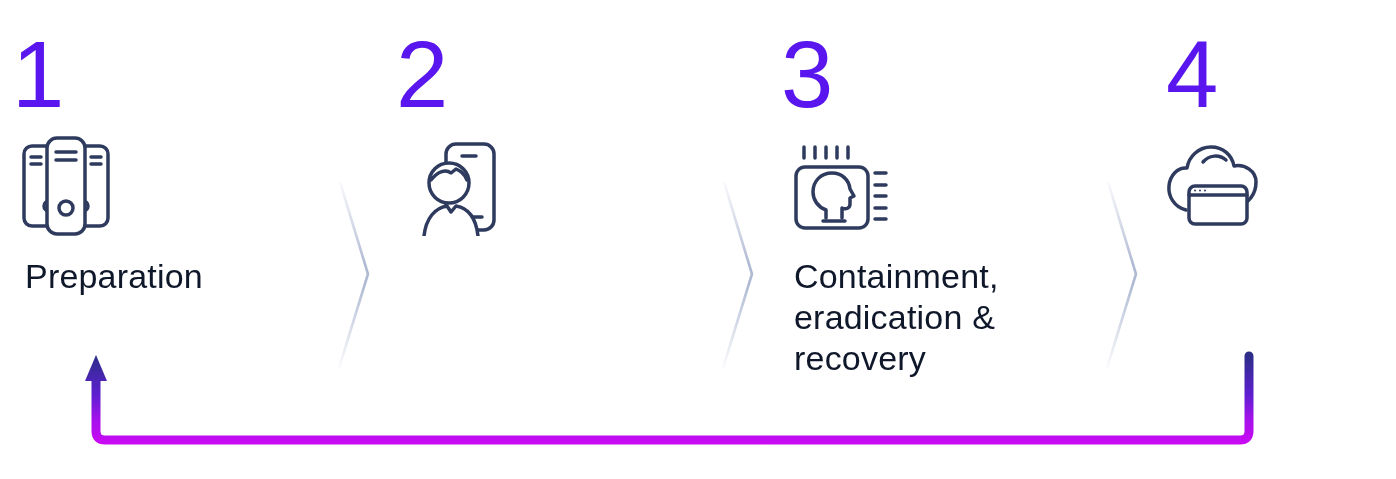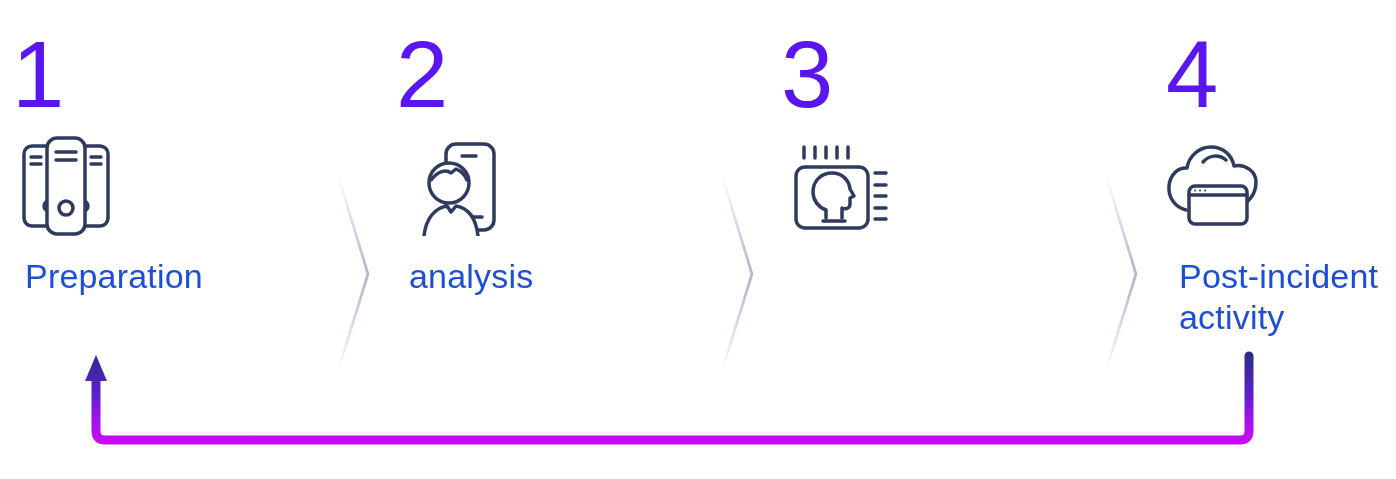--- a/index.html
+++ b/index.html
@@ -41,21 +41,21 @@
     top: 134px;
     left: 4px;
   }
   .step-2 .icon-wrap { left: 26px; top: 138px; }
   .step-3 .icon-wrap { left: 8px; }
   .step-4 .icon-wrap { left: 0px; top: 140px; }
   .step-label {
     position: absolute;
     top: 256px;
     left: 13px;
-    color: #1d4ed8;
+    color: #0f172a;
     font-size: 34px;
     line-height: 41px;
     letter-spacing: 0.2px;
     white-space: nowrap;
   }
   .step-label .line { display: block; }
   .icon-wrap svg { display: block; }
 </style>
 </head>
 <body>
@@ -117,21 +117,20 @@
       <svg width="78" height="98" viewBox="0 0 78 98" fill="none" stroke="#2e3b5e" stroke-width="3.5" stroke-linecap="round" stroke-linejoin="round">
         <rect x="24" y="6" width="48" height="86" rx="10"></rect>
         <line x1="40" y1="18" x2="54" y2="18"></line>
         <line x1="50" y1="79" x2="60" y2="79"></line>
         <circle cx="27" cy="45" r="20" fill="#ffffff"></circle>
         <path d="M 9,42 C 16,33 24,31 29,35 L 34,31 C 39,33 43,37 45,42"></path>
         <path d="M 2,98 C 4,80 13,70 25,68 L 29,74 L 34,68 C 46,70 54,80 56,98" fill="#ffffff"></path>
       </svg>
     </div>
     <div class="step-label">
-      <span class="line">analysis</span>
     </div>
   </div>
 
   <div class="step step-3">
     <div class="step-number">3</div>
     <div class="icon-wrap">
       <svg width="100" height="100" viewBox="0 0 100 100" fill="none" stroke="#2e3b5e" stroke-width="3.5" stroke-linecap="round" stroke-linejoin="round">
         <line x1="15" y1="13" x2="15" y2="24"></line>
         <line x1="26" y1="13" x2="26" y2="24"></line>
         <line x1="37" y1="13" x2="37" y2="24"></line>
@@ -140,34 +139,35 @@
         <rect x="7" y="33" width="72" height="61" rx="9"></rect>
         <line x1="86" y1="39" x2="97" y2="39"></line>
         <line x1="86" y1="51" x2="97" y2="51"></line>
         <line x1="86" y1="62" x2="97" y2="62"></line>
         <line x1="86" y1="74" x2="97" y2="74"></line>
         <line x1="86" y1="85" x2="97" y2="85"></line>
         <path d="M 37,84 L 37,76 C 29,73 24,66 24,58 C 24,47 32,39 43,39 C 53,39 60,46 61,55 L 65,62 L 61,64 L 61,70 C 61,74 57,76 53,74 L 53,84"></path>
         <line x1="34" y1="87" x2="56" y2="87"></line>
       </svg>
     </div>
+    <div class="step-label">
+      <span class="line">Containment,</span>
+      <span class="line">eradication &amp;</span>
+      <span class="line">recovery</span>
+    </div>
   </div>
 
   <div class="step step-4">
     <div class="step-number">4</div>
     <div class="icon-wrap">
       <svg width="100" height="88" viewBox="0 0 100 88" fill="none" stroke="#2e3b5e" stroke-width="3.5" stroke-linecap="round" stroke-linejoin="round">
         <path d="M 20,70 C 8,67 2,56 3,46 C 4,35 12,27 21,28 C 23,16 33,7 45,7 C 57,7 66,15 68,26 C 79,24 90,31 90,42 C 90,54 83,63 72,66"></path>
         <path d="M 37,22 C 43,15 53,14 60,20"></path>
         <rect x="23" y="46" width="58" height="38" rx="6" fill="#ffffff"></rect>
         <line x1="23" y1="55" x2="81" y2="55"></line>
         <circle cx="29" cy="50.5" r="1" fill="#2e3b5e" stroke="none"></circle>
         <circle cx="34" cy="50.5" r="1" fill="#2e3b5e" stroke="none"></circle>
         <circle cx="39" cy="50.5" r="1" fill="#2e3b5e" stroke="none"></circle>
       </svg>
     </div>
-    <div class="step-label">
-      <span class="line">Post-incident</span>
-      <span class="line">activity</span>
-    </div>
   </div>
 
 </div>
 
 </body></html>

